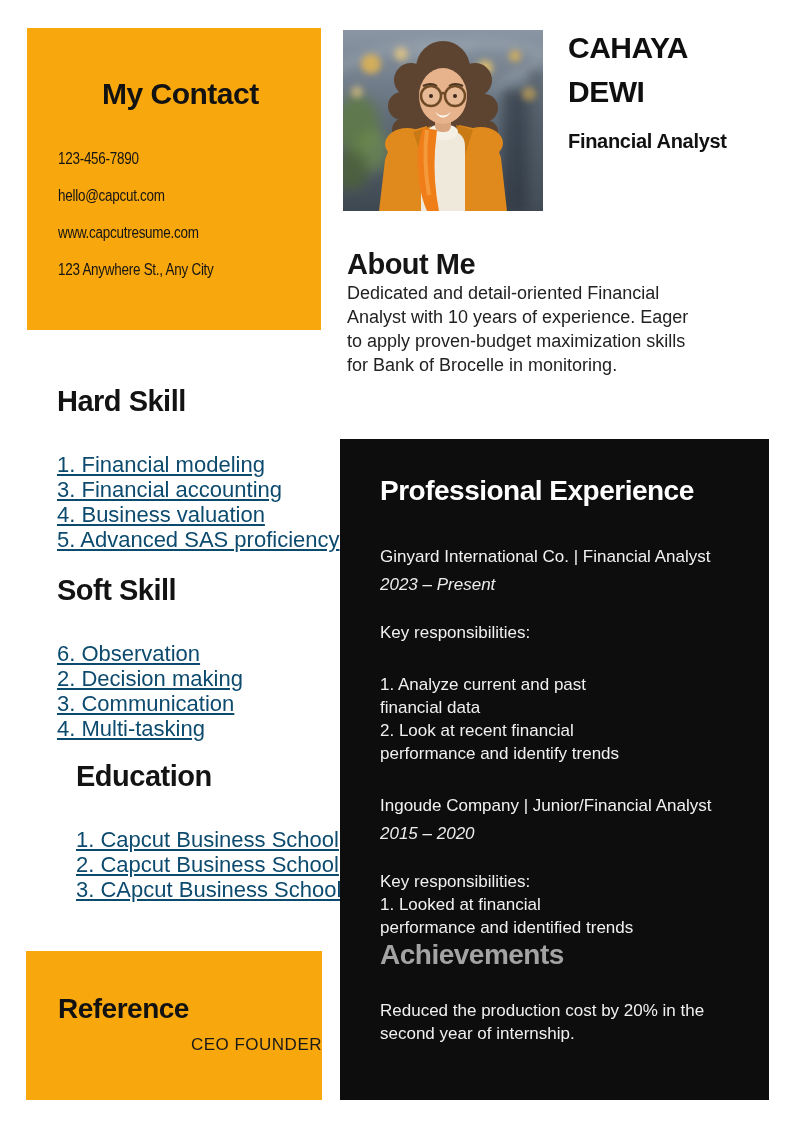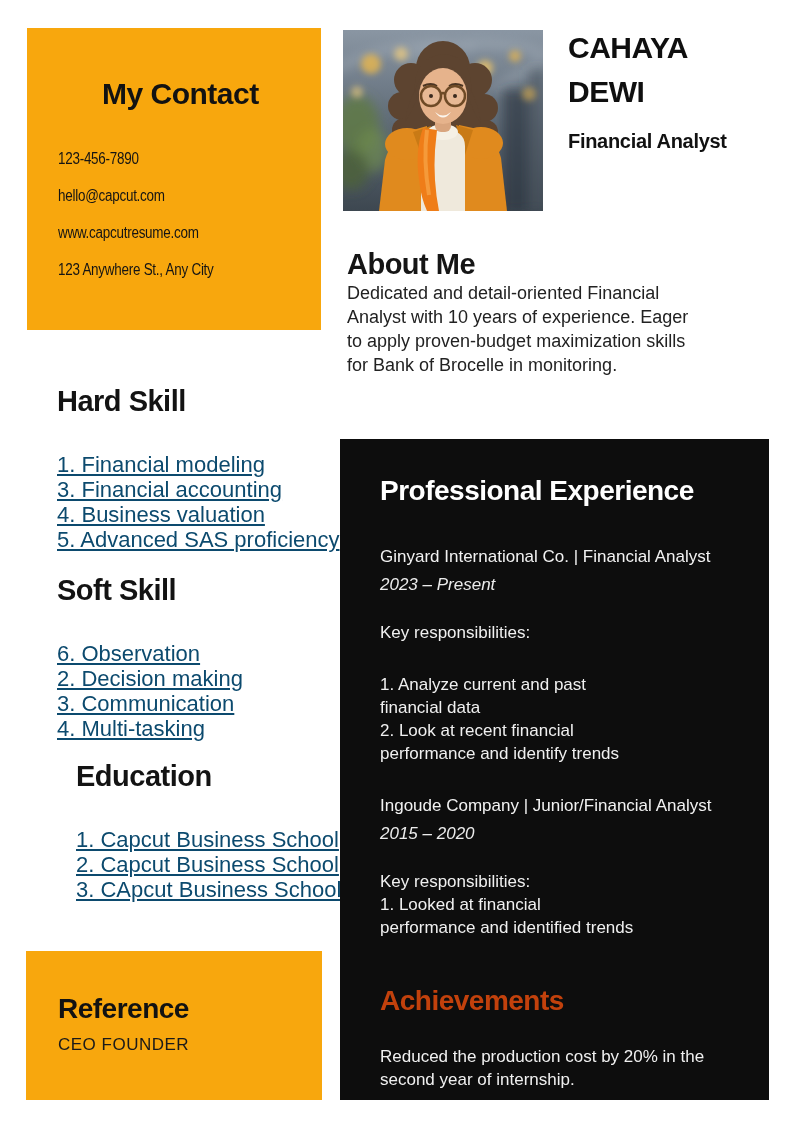--- a/index.html
+++ b/index.html
@@ -27,21 +27,21 @@
   .side-list{margin-top:34px;}
   .side-list li{font-size:22px;line-height:25px;color:#0c4a6e;white-space:nowrap;text-decoration:underline;}
   .hard-skill{top:385px;}
   .soft-skill{top:574px;}
   .education{top:760px;margin-left:19px;}
   .reference-box{
     left:26px;top:951px;width:296px;height:149px;background:#F8A70D;
     box-sizing:border-box;padding:42px 0 0 32px;
   }
   .reference-title{font-size:28px;font-weight:bold;letter-spacing:-0.5px;color:#121212;}
-  .reference-subtitle{margin-top:10px;font-size:17px;letter-spacing:0.5px;color:#1a1a1a;}
+  .reference-subtitle{margin-top:10px;font-size:17px;letter-spacing:0.5px;color:#1a1a1a;text-align:right;}
 
   
   .photo-frame{left:343px;top:30px;width:200px;height:181px;overflow:hidden;background:#59636e;}
   .photo-frame svg{display:block;}
   .name-block{left:568px;top:26px;width:180px;}
   .person-name{font-size:30px;line-height:44px;font-weight:bold;letter-spacing:-0.5px;color:#0f0f0f;}
   .person-role{margin-top:16px;font-size:20px;font-weight:bold;letter-spacing:-0.3px;color:#111;}
   .about{left:347px;top:248px;width:420px;}
   .about-title{font-size:29px;font-weight:bold;letter-spacing:-0.5px;}
   .about-text{font-size:18px;line-height:24px;color:#222;white-space:pre-line;}
@@ -52,21 +52,21 @@
     box-sizing:border-box;padding:36px 38px 0 40px;color:#F4F4F4;
   }
   .exp-title{font-size:28px;font-weight:bold;letter-spacing:-0.5px;color:#ffffff;margin-bottom:38px;}
   .job .company{font-size:17px;line-height:24px;color:#f2f2f2;white-space:nowrap;}
   .job .period{font-size:17px;line-height:24px;font-style:italic;color:#ececec;margin-top:4px;}
   .job .resp-label{font-size:17px;line-height:23px;color:#f0f0f0;margin-top:24px;}
   .job .resp-text{font-size:17px;line-height:23px;color:#f0f0f0;white-space:pre-line;width:352px;}
   .job-0 .resp-text{margin-top:29px;}
   .job-1{margin-top:29px;}
   .job-1 .resp-text{margin-top:0;}
-  .ach-title{font-size:28px;font-weight:bold;letter-spacing:-0.5px;color:#c2410c;margin-top:46px;}
+  .ach-title{font-size:28px;font-weight:bold;letter-spacing:-0.5px;color:#a3a3a3;}
   .ach-text{margin-top:28px;font-size:17px;line-height:23px;color:#f0f0f0;white-space:pre-line;width:352px;}
 </style>
 </head>
 <body>
 
 <div class="page">
 
   <div class="abs contact-box">
     <h2 class="contact-title">My Contact</h2>
     <ul class="contact-list">

